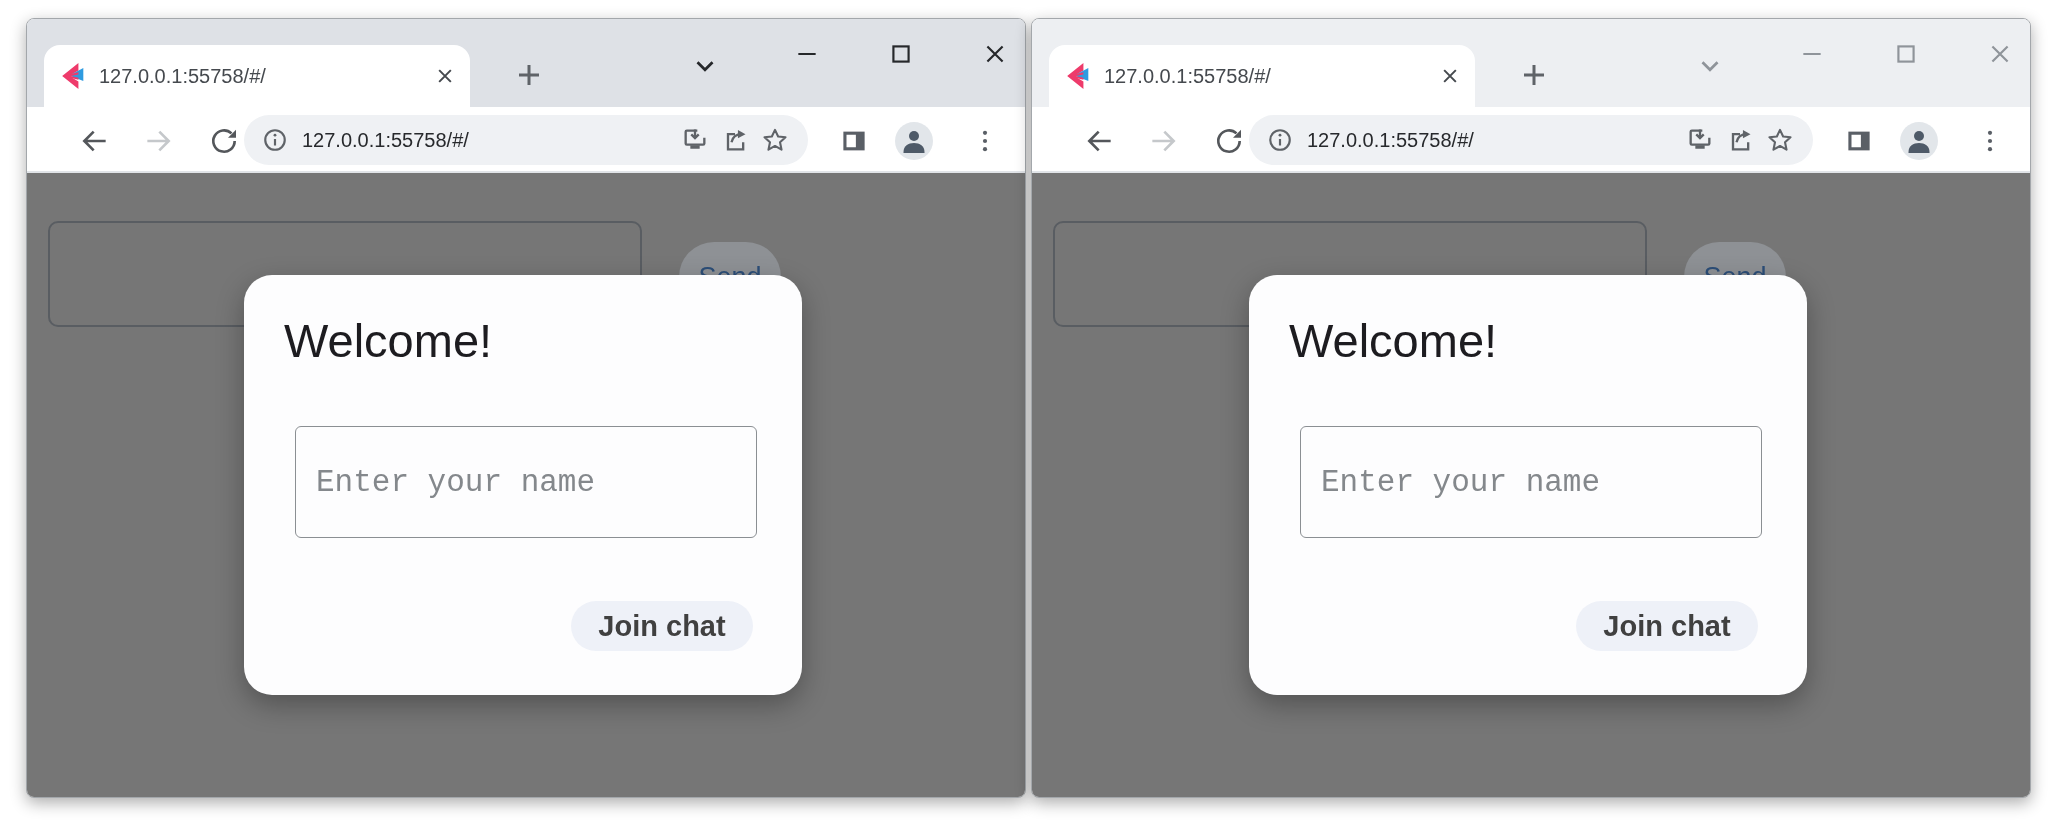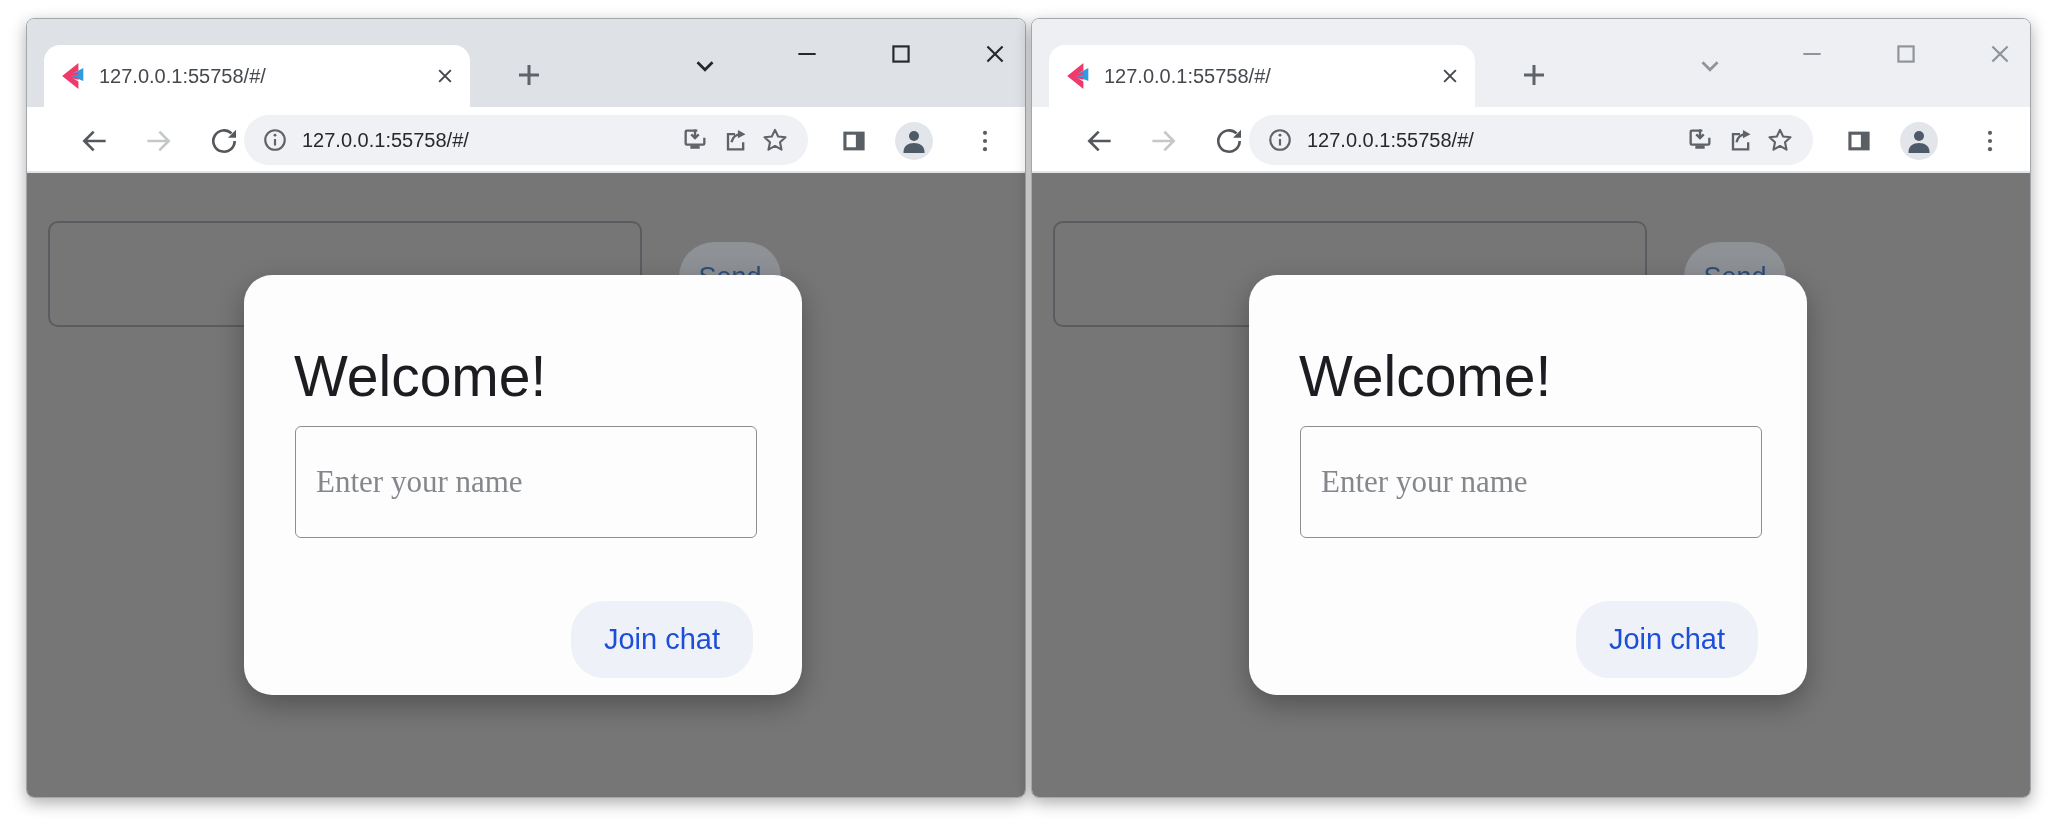--- a/index.html
+++ b/index.html
@@ -67,32 +67,32 @@
     position:absolute; left:652px; top:69px; width:102px; height:70px;
     border-radius:35px; background:#8e9195;
     display:flex; align-items:center; justify-content:center;
     font-size:27px; color:#2c4e78; z-index:1;
   }
   .dialog {
     position:absolute; left:217px; top:102px; width:558px; height:420px;
     background:#fdfdfe; border-radius:28px; z-index:2;
     box-shadow:0 10px 28px rgba(0,0,0,.30);
   }
-  .dlg-title { position:absolute; left:50px; top:38px; font-size:57px; color:#1d1c20;margin-top:30px; }
+  .dlg-title { position:absolute; left:40px; top:38px; font-size:47px; color:#1d1c20; }
   .name-input {
     position:absolute; left:51px; top:151px; width:462px; height:112px;
     border:1.5px solid #8b8f93; border-radius:6px; background:#fdfdfe;
-    font-family:Liberation Serif, serif; font-size:31px; color:#303236; padding:0 20px; outline:none;
+    font-family:Liberation Mono, monospace; font-size:31px; color:#303236; padding:0 20px; outline:none;
   }
   .name-input::placeholder { color:#84888c; opacity:1; }
   .join-btn {
-    position:absolute; left:327px; top:326px; width:182px; height:77px;
+    position:absolute; left:327px; top:326px; width:182px; height:50px;
     border-radius:33px; background:#eef1f8;
     display:flex; align-items:center; justify-content:center;
-    font-size:29px; font-weight:400; color:#1d4ed8; cursor:pointer;
+    font-size:29px; font-weight:700; color:#404040; cursor:pointer;
   }
 
   svg { display:block; }
 </style>
 </head>
 <body>
 
 <div class="window left focused">
   <div class="tabstrip">
     <div class="tab">

